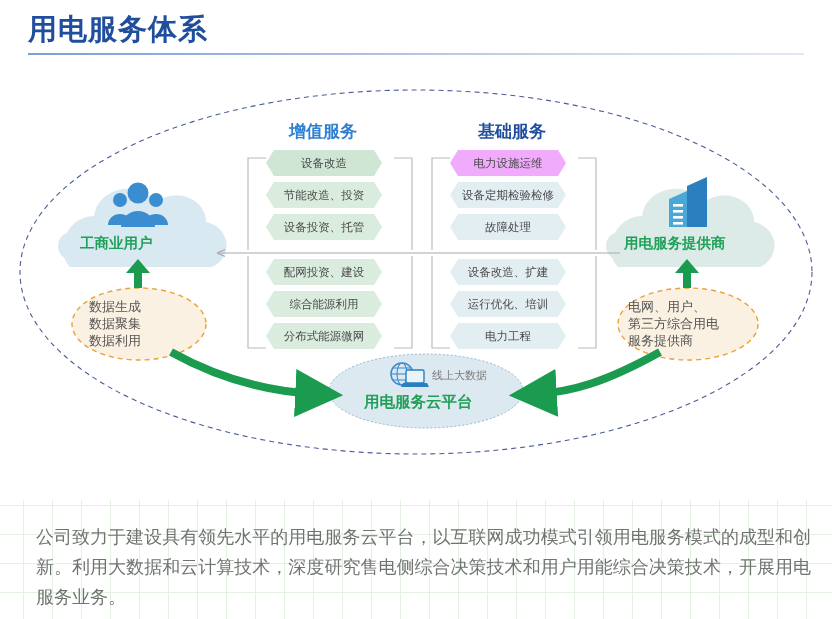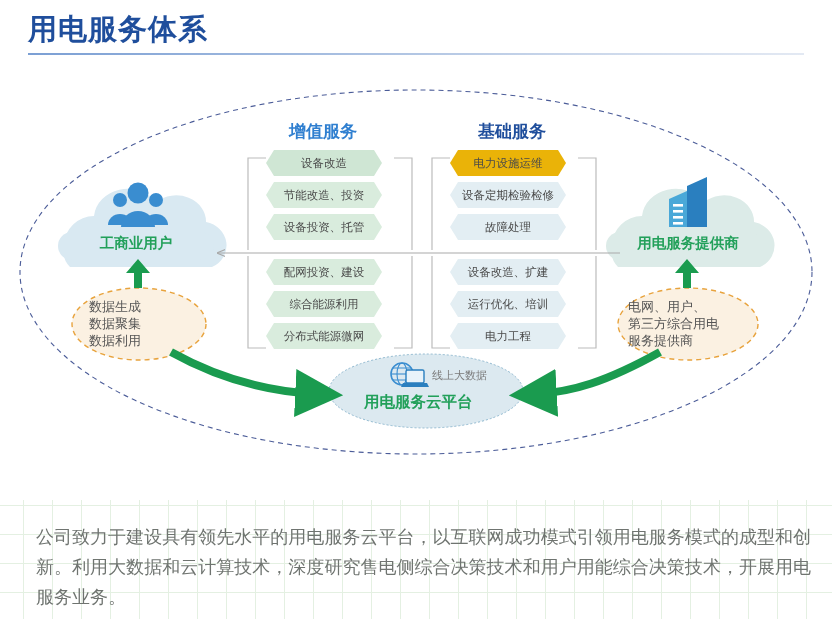--- a/index.html
+++ b/index.html
@@ -32,26 +32,26 @@
   #head-basic{left:470px;top:58px;color:#1f4e9c;}
   
   .chip{
     position:absolute;width:116px;height:26px;
     display:flex;align-items:center;justify-content:center;
     font-size:11.5px;color:#4a4a4a;white-space:nowrap;
     clip-path:polygon(8px 0,108px 0,116px 13px,108px 26px,8px 26px,0 13px);
   }
   .chip.value{background:#cfe6d4;}
   .chip.value.pale{background:#d9ecdd;}
-  .chip.basic{background:#eab308;}
+  .chip.basic{background:#f0abfc;}
   .chip.basic.pale{background:#e3eef3;}
   
   .cloud-label{
     position:absolute;font-size:14.5px;font-weight:bold;color:#22a05a;
-    white-space:nowrap;text-align:center;
+    white-space:nowrap;text-align:left;
   }
   
   .oval-text{
     position:absolute;font-size:13px;color:#555;line-height:17px;
     white-space:nowrap;
   }
   
   #plat-sub{
     position:absolute;font-size:11px;color:#7b7b7b;white-space:nowrap;
   }

